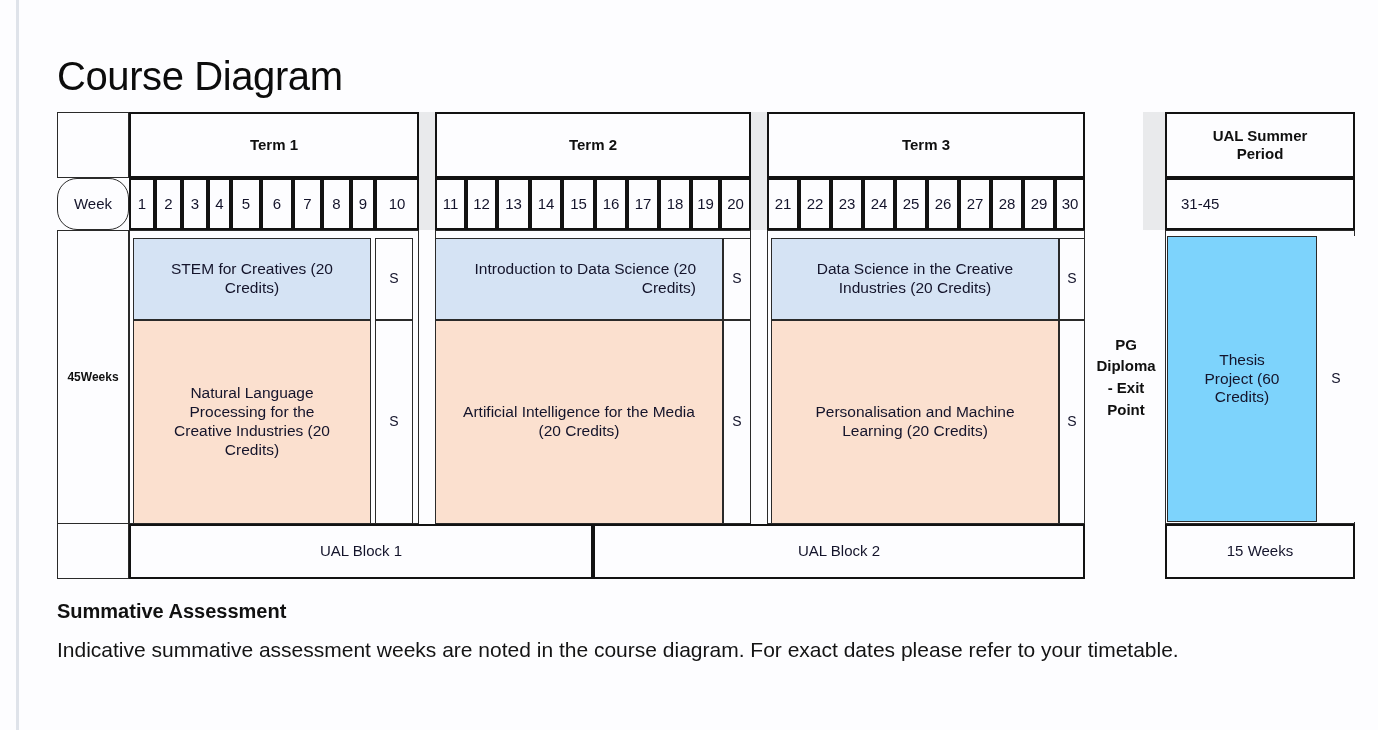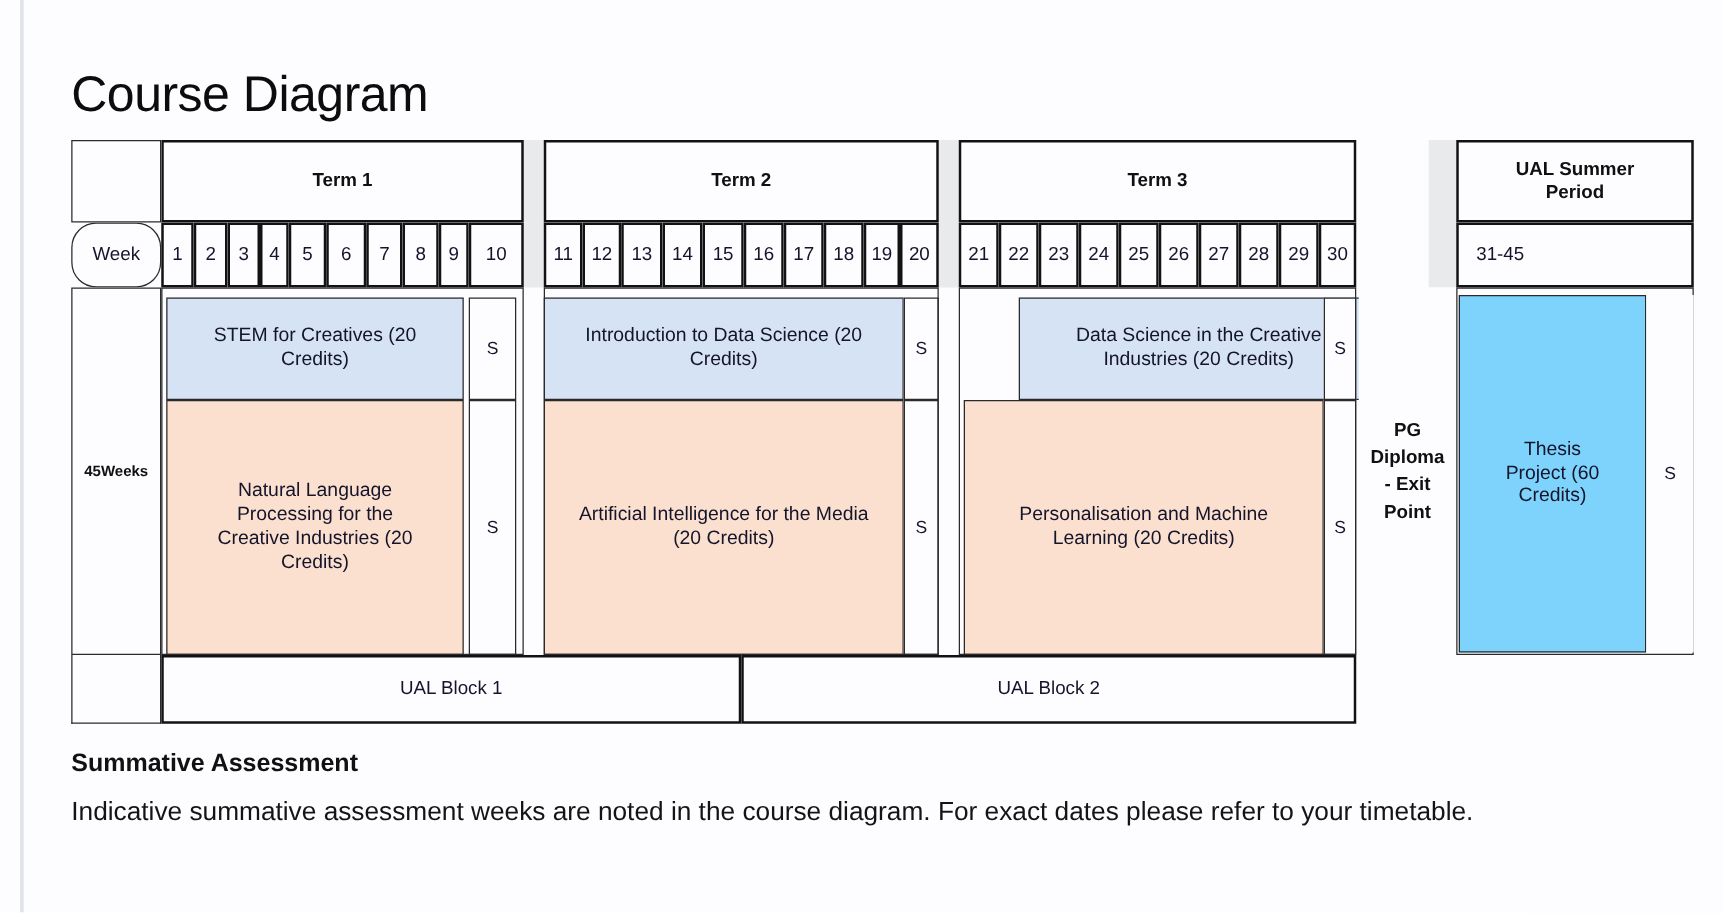--- a/index.html
+++ b/index.html
@@ -163,40 +163,40 @@
     <div class="cell bx wk" style="left:409px; top:66px; width:31px; height:52px;">12</div>
     <div class="cell bx wk" style="left:440px; top:66px; width:33px; height:52px;">13</div>
     <div class="cell bx wk" style="left:473px; top:66px; width:32px; height:52px;">14</div>
     <div class="cell bx wk" style="left:505px; top:66px; width:33px; height:52px;">15</div>
     <div class="cell bx wk" style="left:538px; top:66px; width:32px; height:52px;">16</div>
     <div class="cell bx wk" style="left:570px; top:66px; width:32px; height:52px;">17</div>
     <div class="cell bx wk" style="left:602px; top:66px; width:32px; height:52px;">18</div>
     <div class="cell bx wk" style="left:634px; top:66px; width:29px; height:52px;">19</div>
     <div class="cell bx wk" style="left:663px; top:66px; width:31px; height:52px;">20</div>
 
-    <div class="cell thin mod blue" style="left:378px; top:126px; width:288px; height:82px;">Introduction to Data Science (20 Credits)</div>
+    <div class="cell thin mod blue" style="left:378px; top:126px; width:288px; height:82px;text-align:right;">Introduction to Data Science (20 Credits)</div>
     <div class="cell thin mod peach" style="left:378px; top:208px; width:288px; height:204px;">Artificial Intelligence for the Media (20 Credits)</div>
     <div class="cell thin s-col" style="left:666px; top:126px; width:28px; height:82px;">S</div>
     <div class="cell thin s-col" style="left:666px; top:208px; width:28px; height:204px;">S</div>
     <div class="cell thin" style="left:378px; top:118px; width:316px; height:294px; background:transparent;"></div>
 
     <div class="cell bx hdr" style="left:710px; top:0px; width:318px; height:66px;">Term 3</div>
 
     <div class="cell bx wk" style="left:710px; top:66px; width:32px; height:52px;">21</div>
     <div class="cell bx wk" style="left:742px; top:66px; width:32px; height:52px;">22</div>
     <div class="cell bx wk" style="left:774px; top:66px; width:32px; height:52px;">23</div>
     <div class="cell bx wk" style="left:806px; top:66px; width:32px; height:52px;">24</div>
     <div class="cell bx wk" style="left:838px; top:66px; width:32px; height:52px;">25</div>
     <div class="cell bx wk" style="left:870px; top:66px; width:32px; height:52px;">26</div>
     <div class="cell bx wk" style="left:902px; top:66px; width:32px; height:52px;">27</div>
     <div class="cell bx wk" style="left:934px; top:66px; width:32px; height:52px;">28</div>
     <div class="cell bx wk" style="left:966px; top:66px; width:32px; height:52px;">29</div>
     <div class="cell bx wk" style="left:998px; top:66px; width:30px; height:52px;">30</div>
 
-    <div class="cell thin mod blue" style="left:714px; top:126px; width:288px; height:82px;margin-left:44px;">Data Science in the Creative Industries (20 Credits)</div>
+    <div class="cell thin mod blue" style="left:714px; top:126px; width:288px; height:82px;">Data Science in the Creative Industries (20 Credits)</div>
     <div class="cell thin mod peach" style="left:714px; top:208px; width:288px; height:204px;">Personalisation and Machine Learning (20 Credits)</div>
     <div class="cell thin s-col" style="left:1002px; top:126px; width:26px; height:82px;">S</div>
     <div class="cell thin s-col" style="left:1002px; top:208px; width:26px; height:204px;">S</div>
     <div class="cell thin" style="left:710px; top:118px; width:318px; height:294px; background:transparent;"></div>
 
     <div class="cell pgexit" style="left:1030px; top:118px; width:78px; height:294px;">
       <span>PG</span>
       <span>Diploma</span>
       <span>- Exit</span>
       <span>Point</span>
@@ -205,20 +205,21 @@
     <div class="cell bx hdr" style="left:1108px; top:0px; width:190px; height:66px; flex-direction:column;">
       <span>UAL Summer</span>
       <span>Period</span>
     </div>
     <div class="cell bx wk" style="left:1108px; top:66px; width:190px; height:52px; justify-content:flex-start; padding-left:14px;">31-45</div>
 
     <div class="cell thin" style="left:1108px; top:118px; width:190px; height:294px; background:transparent;"></div>
     <div class="cell thin mod cream" style="left:1110px; top:124px; width:150px; height:286px;">Thesis Project (60 Credits)</div>
     <div class="cell s-col" style="left:1260px; top:124px; width:38px; height:286px;">S</div>
 
+    <div class="cell bx blk" style="left:1108px; top:412px; width:190px; height:55px;">15 Weeks</div>
 
     <div class="cell bx blk" style="left:72px; top:412px; width:464px; height:55px;">UAL Block 1</div>
     <div class="cell bx blk" style="left:536px; top:412px; width:492px; height:55px;">UAL Block 2</div>
 
   </div>
 
   <div class="foot-title">Summative Assessment</div>
   <div class="foot-body">Indicative summative assessment weeks are noted in the course diagram. For exact dates please refer to your timetable.</div>
 
 </div>

